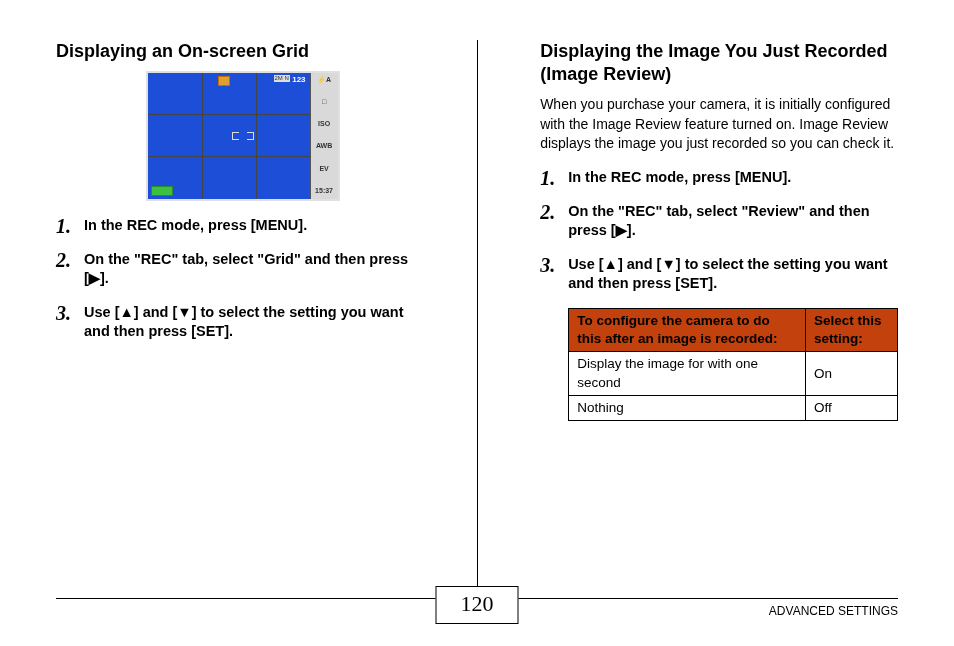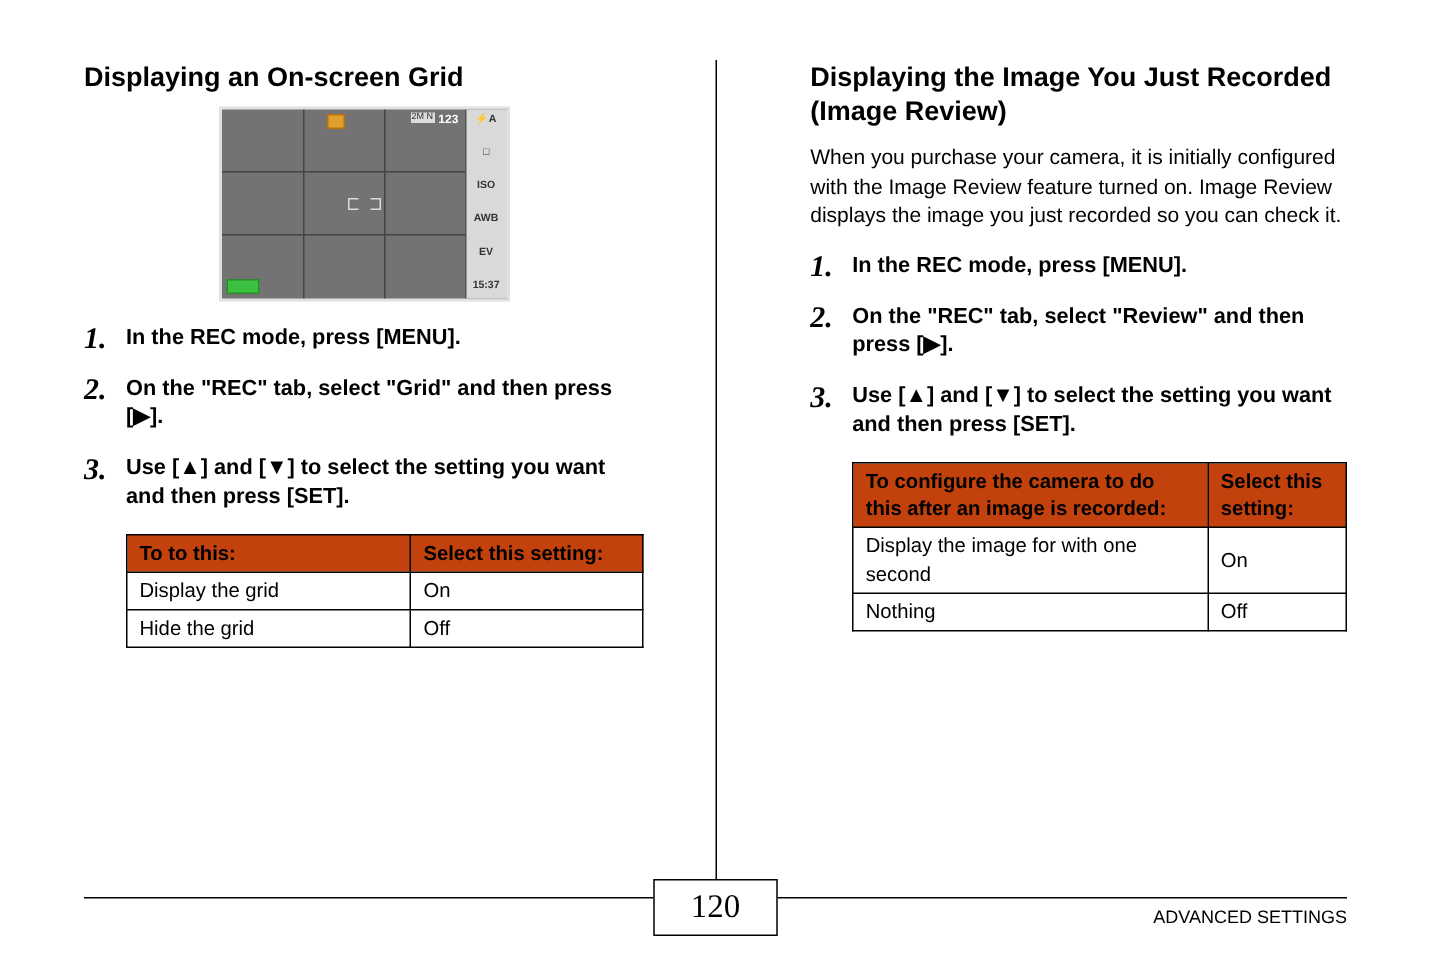--- a/index.html
+++ b/index.html
@@ -90,21 +90,21 @@
   }
   
   .shot-wrap {
     text-align: center;
     margin: 6px 0 12px 0;
   }
   .shot {
     display: inline-block;
     width: 190px;
     height: 126px;
-    background: #737373;
+    background: #1d4ed8;
     box-shadow: 0 0 0 2px #e0e0e0;
     position: relative;
   }
   .shot .icons {
     position: absolute;
     right: 0; top: 0; bottom: 0;
     width: 28px;
     background: #d9d9d9;
     border-left: 1px solid #555;
     display: flex;
@@ -249,40 +249,20 @@
         <li>
             <span class="num">2.</span>
             <span class="txt">On the "REC" tab, select "Grid" and then press [▶].</span>
           </li>
         <li>
             <span class="num">3.</span>
             <span class="txt">Use [▲] and [▼] to select the setting you want and then press [SET].</span>
           </li>
       </ol>
 
-      <table class="settings">
-        <colgroup>
-            <col style="width:55%">
-            <col style="width:45%">
-          </colgroup>
-        <tbody>
-            <tr>
-          <th>To to this:</th>
-          <th>Select this setting:</th>
-        </tr>
-        <tr>
-          <td>Display the grid</td>
-          <td>On</td>
-        </tr>
-        <tr>
-          <td>Hide the grid</td>
-          <td>Off</td>
-        </tr>
-      </tbody>
-        </table>
     </div>
 
     <div class="divider"></div>
 
     <div class="col right">
       <h2>Displaying the Image You Just Recorded (Image Review)</h2>
       <p class="intro">When you purchase your camera, it is initially configured with the Image Review feature turned on. Image Review displays the image you just recorded so you can check it.</p>
 
       <ol class="steps">
         <li>

